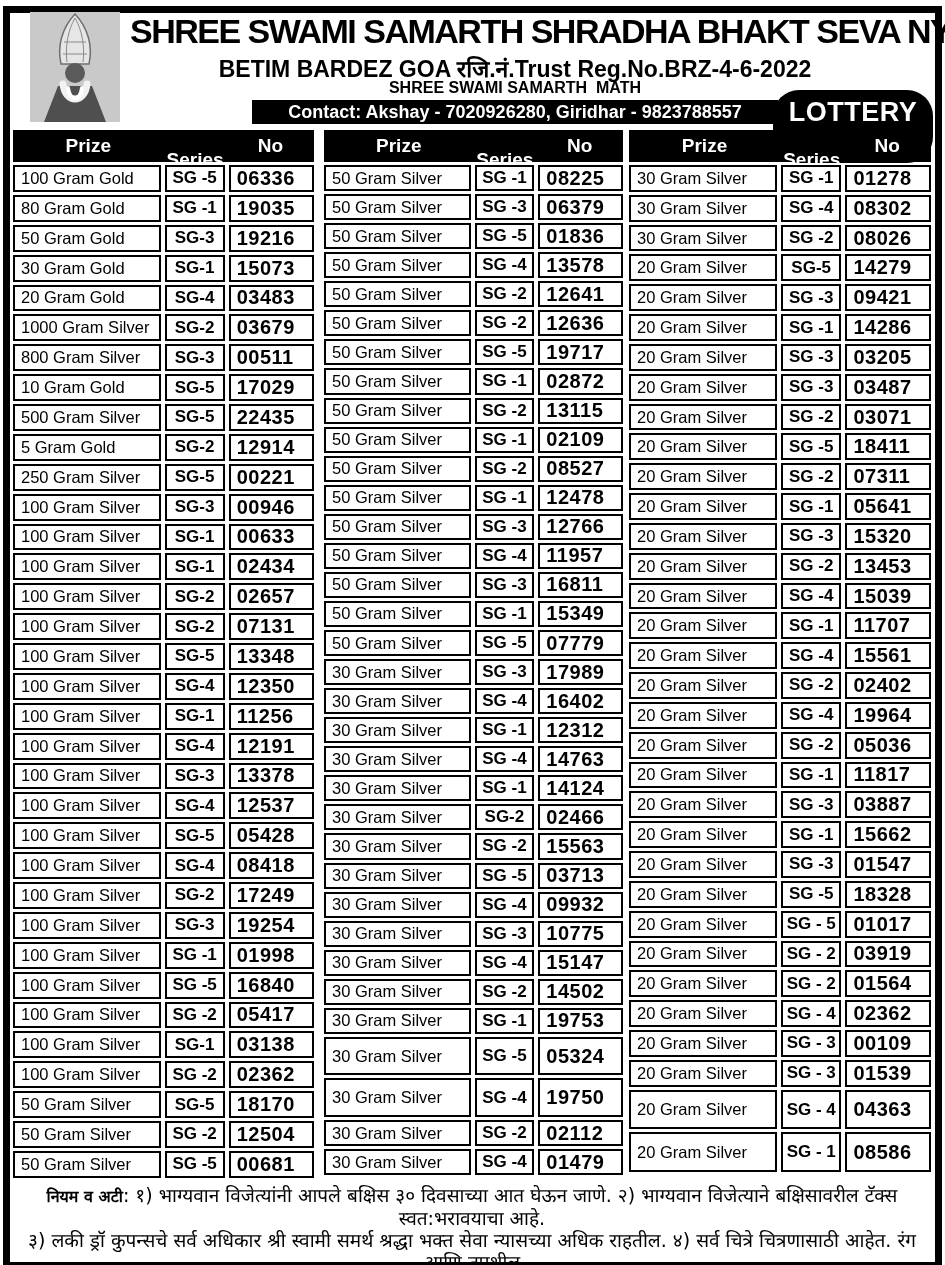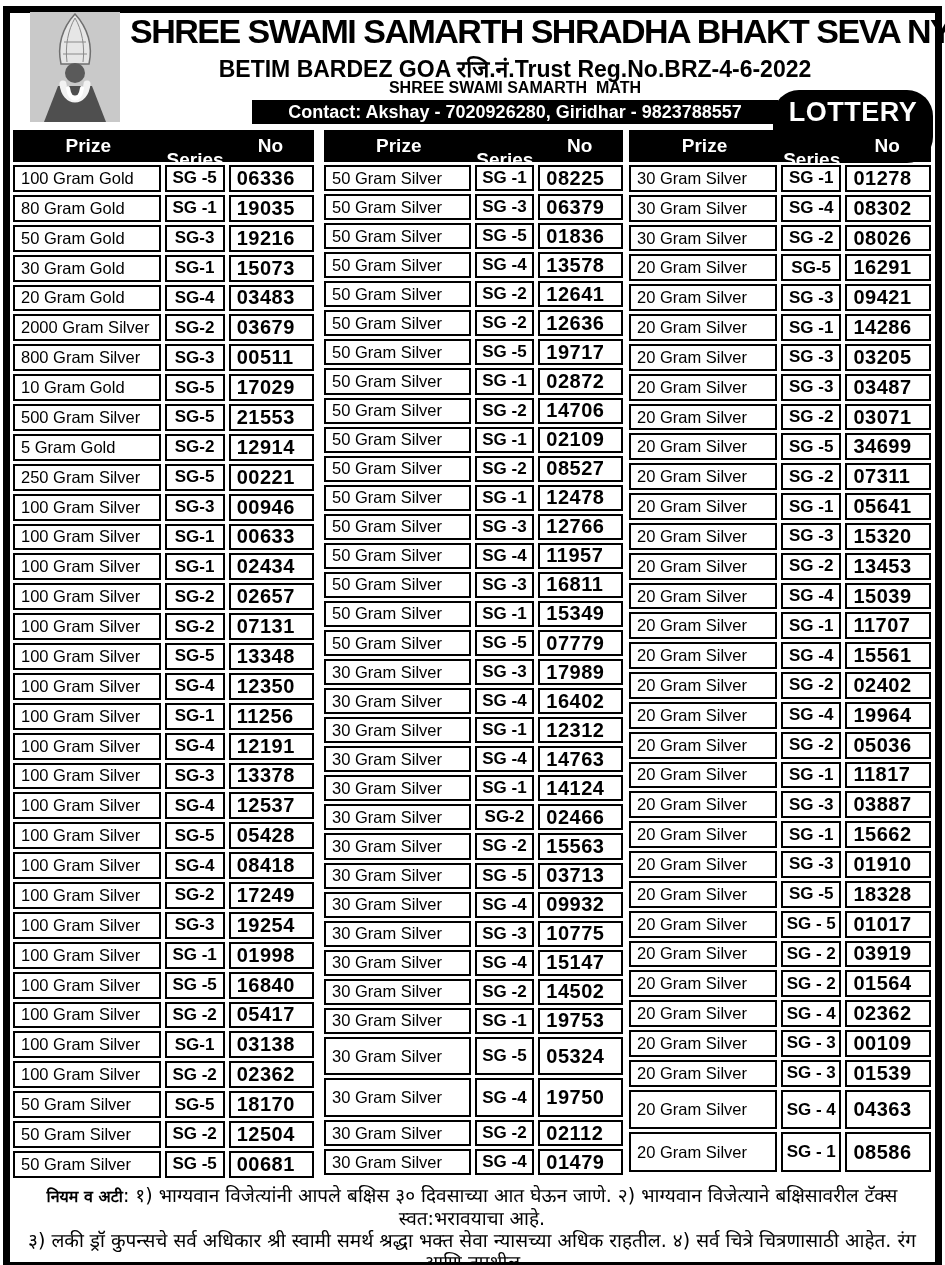--- a/index.html
+++ b/index.html
@@ -105,38 +105,38 @@
         <div class="cell c-prize">30 Gram Gold</div>
         <div class="cell c-series">SG-1</div>
         <div class="cell c-no">15073</div>
       </div>
       <div class="trow">
         <div class="cell c-prize">20 Gram Gold</div>
         <div class="cell c-series">SG-4</div>
         <div class="cell c-no">03483</div>
       </div>
       <div class="trow">
-        <div class="cell c-prize">2000 Gram Silver</div>
+        <div class="cell c-prize">1000 Gram Silver</div>
         <div class="cell c-series">SG-2</div>
         <div class="cell c-no">03679</div>
       </div>
       <div class="trow">
         <div class="cell c-prize">800 Gram Silver</div>
         <div class="cell c-series">SG-3</div>
         <div class="cell c-no">00511</div>
       </div>
       <div class="trow">
         <div class="cell c-prize">10 Gram Gold</div>
         <div class="cell c-series">SG-5</div>
         <div class="cell c-no">17029</div>
       </div>
       <div class="trow">
         <div class="cell c-prize">500 Gram Silver</div>
         <div class="cell c-series">SG-5</div>
-        <div class="cell c-no">21553</div>
+        <div class="cell c-no">22435</div>
       </div>
       <div class="trow">
         <div class="cell c-prize">5 Gram Gold</div>
         <div class="cell c-series">SG-2</div>
         <div class="cell c-no">12914</div>
       </div>
       <div class="trow">
         <div class="cell c-prize">250 Gram Silver</div>
         <div class="cell c-series">SG-5</div>
         <div class="cell c-no">00221</div>
@@ -300,21 +300,21 @@
         <div class="cell c-no">19717</div>
       </div>
       <div class="trow">
         <div class="cell c-prize">50 Gram Silver</div>
         <div class="cell c-series">SG -1</div>
         <div class="cell c-no">02872</div>
       </div>
       <div class="trow">
         <div class="cell c-prize">50 Gram Silver</div>
         <div class="cell c-series">SG -2</div>
-        <div class="cell c-no">14706</div>
+        <div class="cell c-no">13115</div>
       </div>
       <div class="trow">
         <div class="cell c-prize">50 Gram Silver</div>
         <div class="cell c-series">SG -1</div>
         <div class="cell c-no">02109</div>
       </div>
       <div class="trow">
         <div class="cell c-prize">50 Gram Silver</div>
         <div class="cell c-series">SG -2</div>
         <div class="cell c-no">08527</div>
@@ -453,21 +453,21 @@
         <div class="cell c-no">08302</div>
       </div>
       <div class="trow">
         <div class="cell c-prize">30 Gram Silver</div>
         <div class="cell c-series">SG -2</div>
         <div class="cell c-no">08026</div>
       </div>
       <div class="trow">
         <div class="cell c-prize">20 Gram Silver</div>
         <div class="cell c-series">SG-5</div>
-        <div class="cell c-no">16291</div>
+        <div class="cell c-no">14279</div>
       </div>
       <div class="trow">
         <div class="cell c-prize">20 Gram Silver</div>
         <div class="cell c-series">SG -3</div>
         <div class="cell c-no">09421</div>
       </div>
       <div class="trow">
         <div class="cell c-prize">20 Gram Silver</div>
         <div class="cell c-series">SG -1</div>
         <div class="cell c-no">14286</div>
@@ -483,21 +483,21 @@
         <div class="cell c-no">03487</div>
       </div>
       <div class="trow">
         <div class="cell c-prize">20 Gram Silver</div>
         <div class="cell c-series">SG -2</div>
         <div class="cell c-no">03071</div>
       </div>
       <div class="trow">
         <div class="cell c-prize">20 Gram Silver</div>
         <div class="cell c-series">SG -5</div>
-        <div class="cell c-no">34699</div>
+        <div class="cell c-no">18411</div>
       </div>
       <div class="trow">
         <div class="cell c-prize">20 Gram Silver</div>
         <div class="cell c-series">SG -2</div>
         <div class="cell c-no">07311</div>
       </div>
       <div class="trow">
         <div class="cell c-prize">20 Gram Silver</div>
         <div class="cell c-series">SG -1</div>
         <div class="cell c-no">05641</div>
@@ -553,21 +553,21 @@
         <div class="cell c-no">03887</div>
       </div>
       <div class="trow">
         <div class="cell c-prize">20 Gram Silver</div>
         <div class="cell c-series">SG -1</div>
         <div class="cell c-no">15662</div>
       </div>
       <div class="trow">
         <div class="cell c-prize">20 Gram Silver</div>
         <div class="cell c-series">SG -3</div>
-        <div class="cell c-no">01910</div>
+        <div class="cell c-no">01547</div>
       </div>
       <div class="trow">
         <div class="cell c-prize">20 Gram Silver</div>
         <div class="cell c-series">SG -5</div>
         <div class="cell c-no">18328</div>
       </div>
       <div class="trow">
         <div class="cell c-prize">20 Gram Silver</div>
         <div class="cell c-series">SG - 5</div>
         <div class="cell c-no">01017</div>

